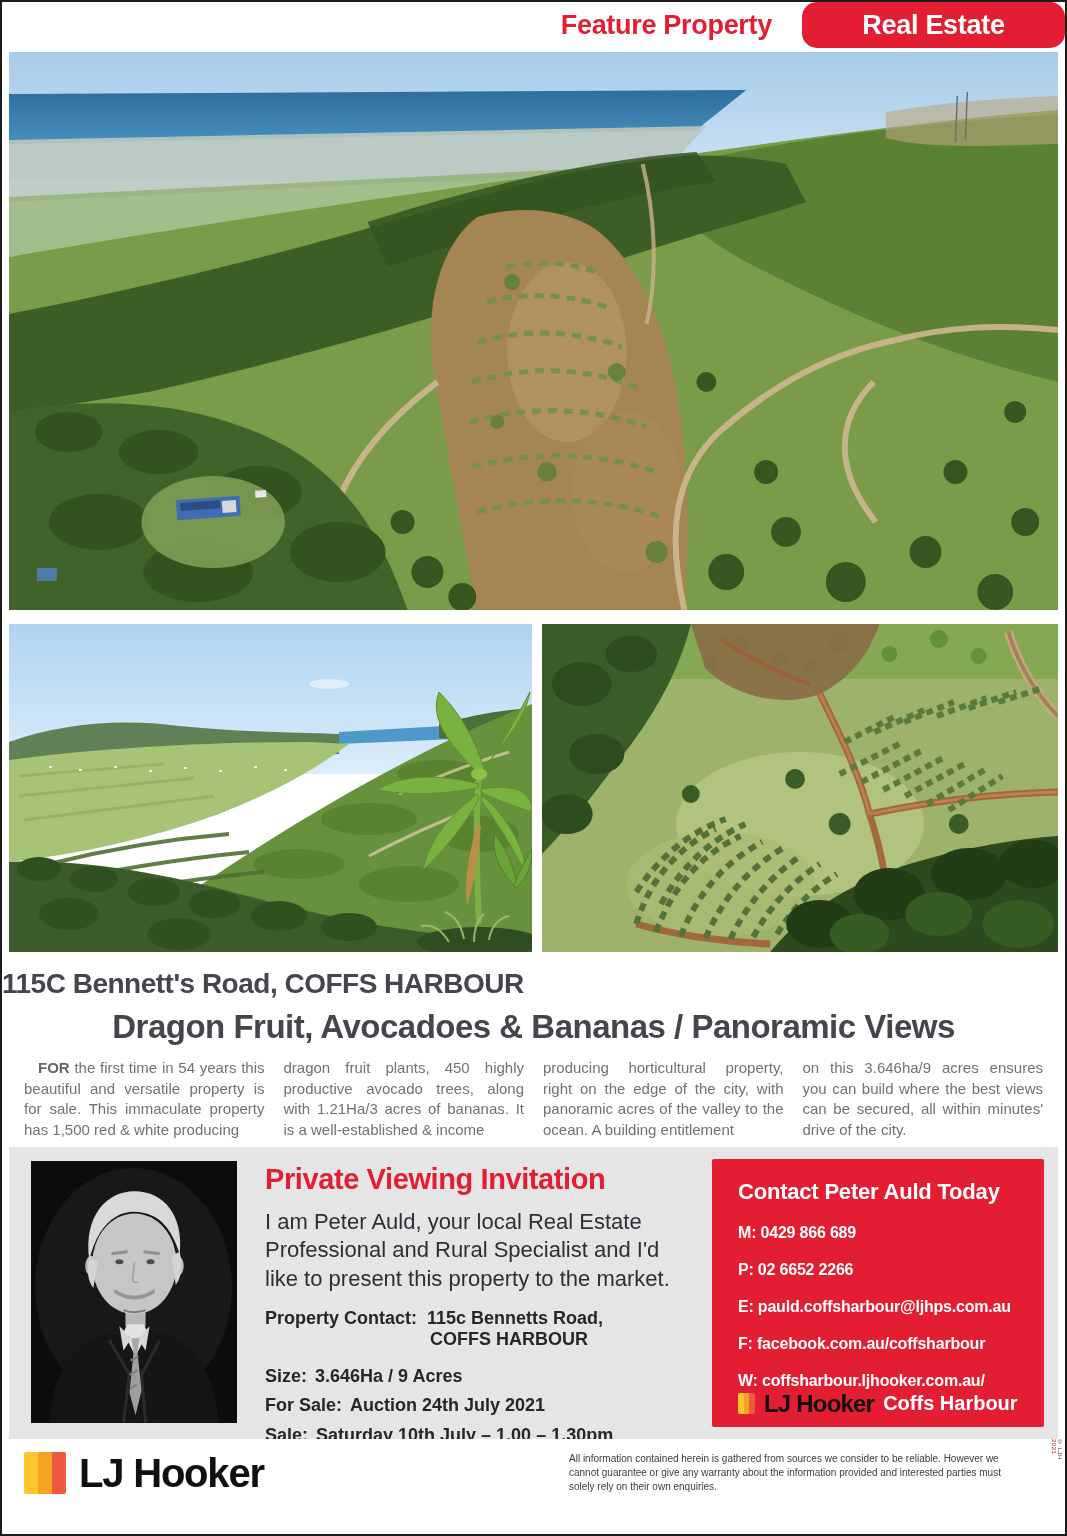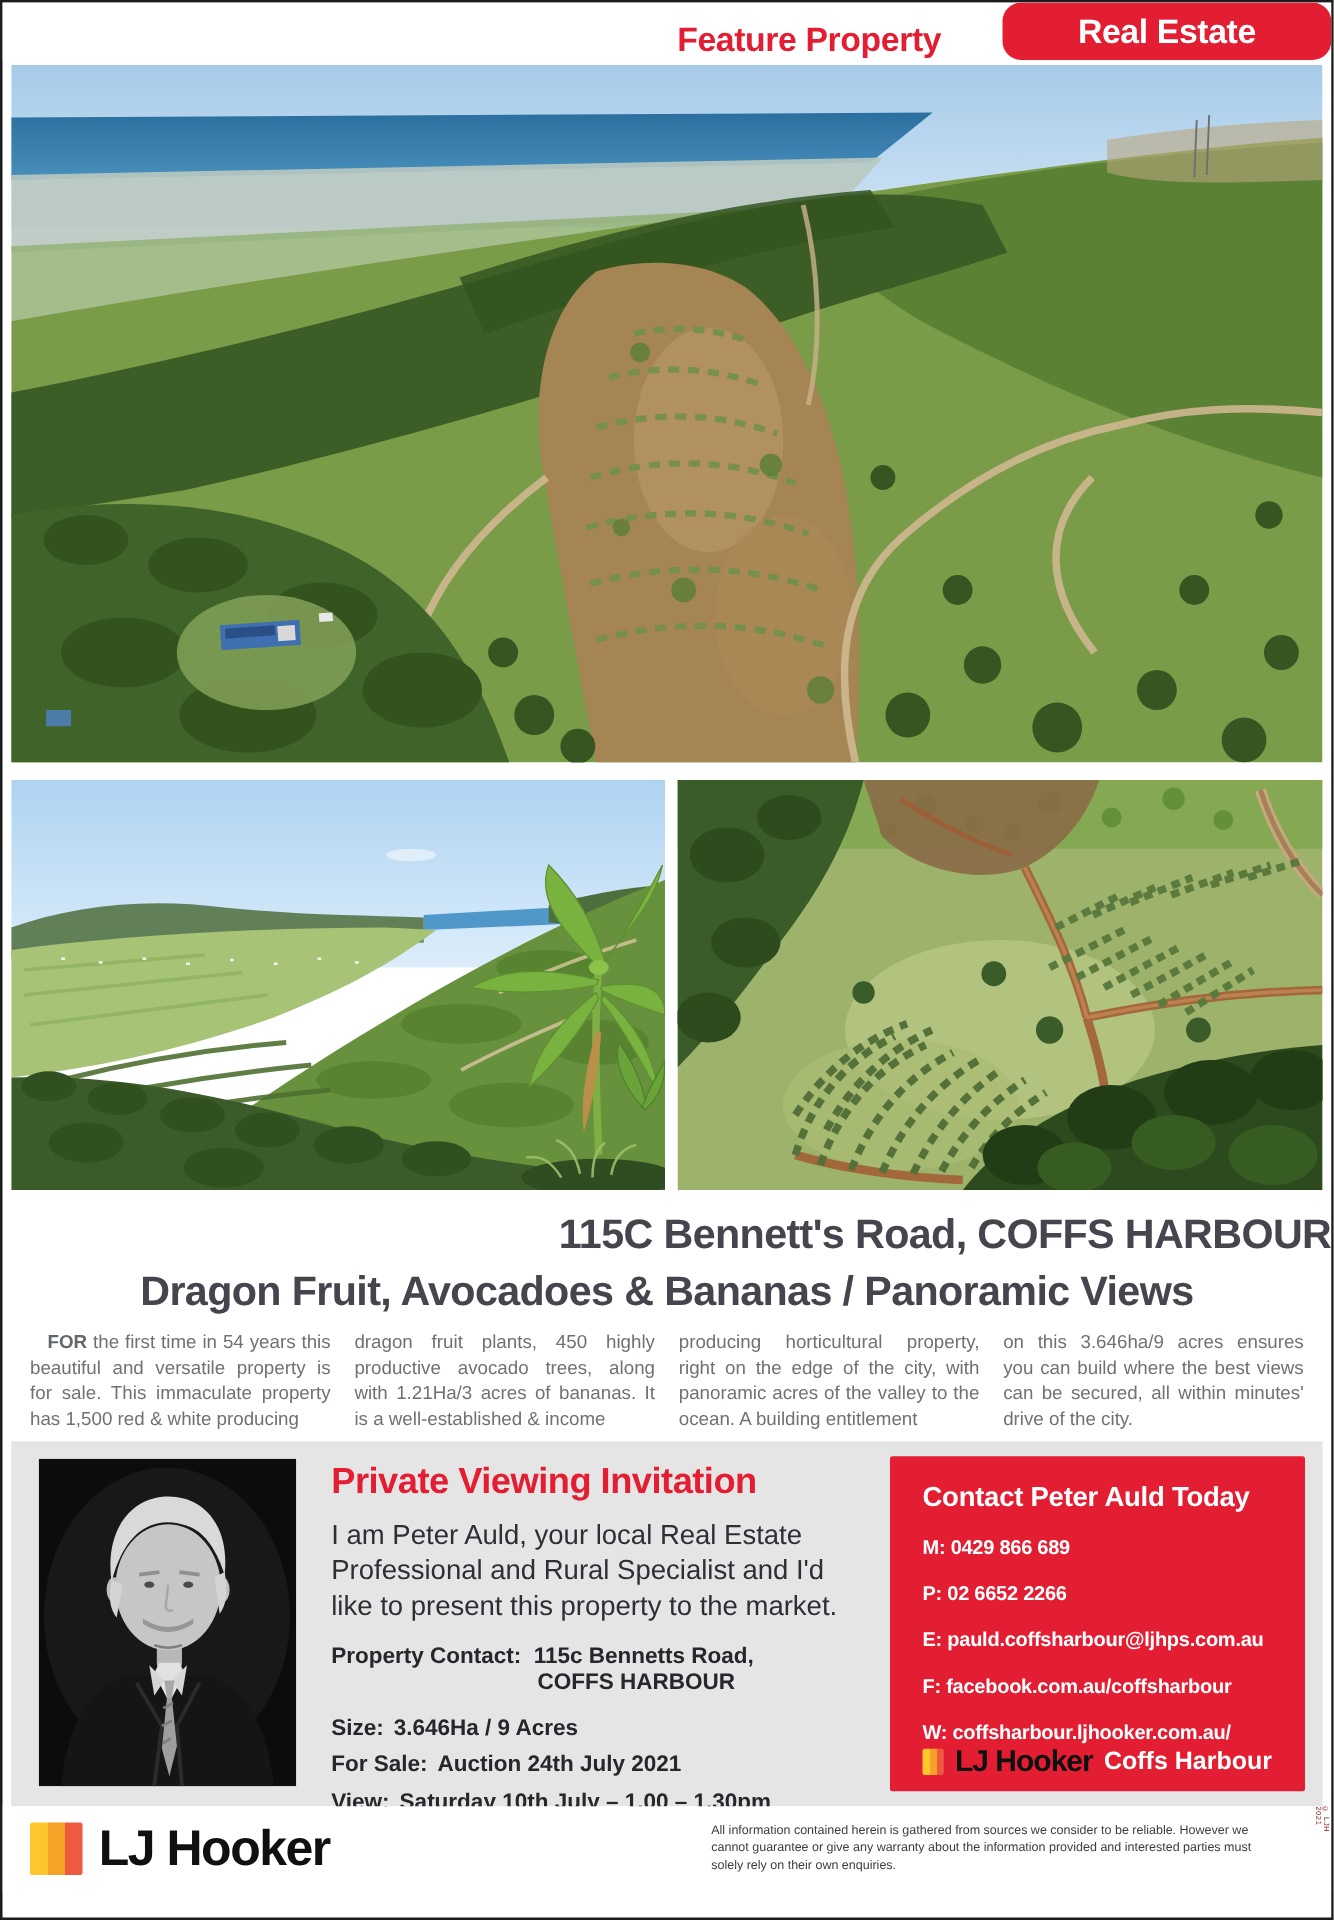--- a/index.html
+++ b/index.html
@@ -2,34 +2,34 @@
 <html><head>
 <meta charset="utf-8">
 <style>
   * { margin:0; padding:0; box-sizing:border-box; }
   html,body { background:#ffffff; }
   body { font-family:"Liberation Sans", sans-serif; }
   .page { position:relative; width:1067px; height:1536px; background:#fff;
           border:2px solid #1c1c1c; overflow:hidden; }
 
   
-  .header { height:46px; display:flex; justify-content:flex-end; align-items:flex-end; background:#fff;gap:19px; }
+  .header { height:46px; display:flex; justify-content:flex-end; align-items:center; background:#fff; }
   .feature-label { color:#e31e33; font-size:27px; font-weight:bold; margin-right:30px; letter-spacing:-0.3px; }
   .realestate-box { width:263px; height:46px; background:#e31e33; color:#fff; font-size:27px; font-weight:bold;
                     display:flex; align-items:center; justify-content:center; letter-spacing:-0.3px;border-radius:15px; }
 
   
   .photo-main { margin:4px 7px 0; height:558px; }
   .photo-row { margin:14px 7px 0; display:flex; gap:10px; height:328px; }
   .photo-row .ph-left { width:523px; }
   .photo-row .ph-right { flex:1; }
   .photo-main svg, .photo-row svg { width:100%; height:100%; display:block; }
 
   
-  .title { margin-top:16px; text-align:right; color:#45454d; font-size:33px; font-weight:bold; letter-spacing:-0.5px;padding-left:15px; }
+  .title { margin-top:16px; text-align:left; color:#45454d; font-size:28px; font-weight:bold; letter-spacing:-0.5px; }
   .subtitle { margin-top:8px; text-align:center; color:#45454d; font-size:33px; font-weight:bold; letter-spacing:-0.5px; }
 
   
   .body-cols { margin:12px 22px 0; display:flex; gap:19px; }
   .body-cols .col { flex:1; font-size:15px; line-height:1.38; color:#6e7275; text-align:justify; }
   .body-cols .lead { font-weight:bold; color:#63666a; }
   .body-cols .col:first-child { text-indent:14px; }
 
   
   .panel { margin:6px 7px 0; height:292px; background:#e5e5e5; display:flex; padding:12px 14px; }
@@ -381,21 +381,21 @@
       <div class="inv-heading">Private Viewing Invitation</div>
       <div class="inv-intro">I am Peter Auld, your local Real Estate Professional and Rural Specialist and I'd like to present this property to the market.</div>
       <div class="inv-address">
         <span>Property Contact:</span>&nbsp;
         <span>115c Bennetts Road,</span>
       </div>
       <div class="inv-address-2">COFFS HARBOUR</div>
       <div class="inv-facts">
         <div><span class="lbl">Size:</span><span>3.646Ha / 9 Acres</span></div>
         <div><span class="lbl">For Sale:</span><span>Auction 24th July 2021</span></div>
-        <div><span class="lbl">View:</span><span>Saturday 10th July – 1.00 – 1.30pm</span></div>
+        <div><span class="lbl">Sale:</span><span>Saturday 10th July – 1.00 – 1.30pm</span></div>
       </div>
     </div>
 
     <div class="contact-box">
       <div class="contact-heading">Contact Peter Auld Today</div>
       <div class="contact-line">M: 0429 866 689</div>
       <div class="contact-line">P: 02 6652 2266</div>
       <div class="contact-line">E: pauld.coffsharbour@ljhps.com.au</div>
       <div class="contact-line">F: facebook.com.au/coffsharbour</div>
       <div class="contact-line">W: coffsharbour.ljhooker.com.au/</div>

